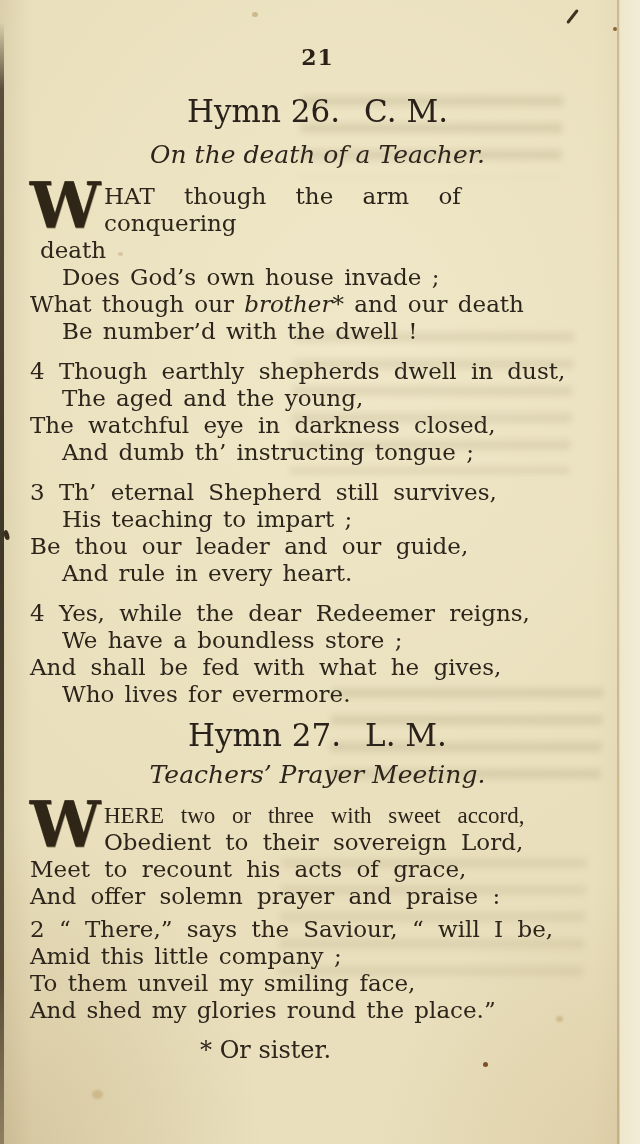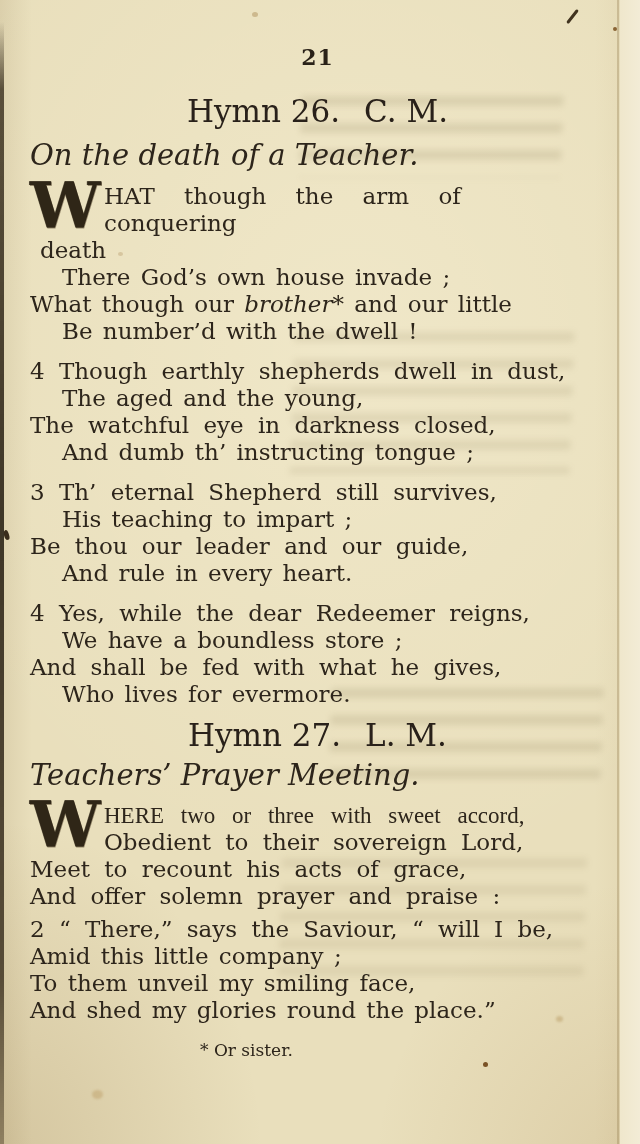--- a/index.html
+++ b/index.html
@@ -43,37 +43,37 @@
   .spot.s4{left:613px;top:27px;width:4px;height:4px;background:#8a6435;}
   .spot.s5{left:252px;top:12px;width:6px;height:5px;background:rgba(150,110,50,0.35);filter:blur(0.5px);}
   .spot.s6{left:118px;top:252px;width:5px;height:4px;background:rgba(150,112,55,0.25);filter:blur(0.6px);}
 
   
   .col{position:absolute;left:30px;top:0;width:575px;}
   .pagenum{margin-top:42px;font-size:22px;line-height:30px;text-align:center;letter-spacing:1px;font-weight:bold;color:#2a2218;}
   .hymn-head{margin-top:20px;font-size:31px;line-height:38px;
     display:flex;justify-content:center;gap:24px;color:#29211a;}
   .hymn-head.h27{margin-top:8px;}
-  .subtitle{margin-top:10px;font-size:29px;line-height:30px;text-align:left;font-style:italic;color:#2d251b;}
+  .subtitle{margin-top:10px;font-size:25px;line-height:30px;text-align:center;font-style:italic;color:#2d251b;}
   .subtitle.s27{margin-top:6px;}
   .verse{margin-top:13px;font-size:23px;line-height:27px;word-spacing:3px;}
   .verse.v27a{margin-top:12px;}
   .verse.v27b{margin-top:6px;}
   .vl{min-height:27px;}
   .vl.ind{padding-left:32px;}
   .vl.deep{padding-left:10px;}
   .ws-xl{word-spacing:22px;}
   .ws-lg{word-spacing:11px;font-family:Liberation Serif, serif;}
   .ws-md{word-spacing:7px;}
   .dropcap{
     float:left;width:70px;height:50px;margin-right:4px;
     font-size:63px;line-height:47px;font-weight:bold;color:#2f2617;
     text-shadow:0.6px 0.6px 0 rgba(80,64,40,0.55), -0.4px -0.4px 0 rgba(30,22,10,0.6);
   }
-  .footnote{margin-top:12px;padding-left:170px;font-size:17px;line-height:28px;}
+  .footnote{margin-top:12px;padding-left:170px;font-size:24px;line-height:28px;}
 </style>
 </head>
 <body>
 
 <div class="page">
 
   <div class="edge-right-light"></div>
   <div class="edge-right-line"></div>
   <div class="edge-left-dark"></div>
   <div class="ghost g1"></div>
@@ -96,22 +96,22 @@
     <div class="hymn-head">
       <span>Hymn 26.</span>
       <span>C. M.</span>
     </div>
     <div class="subtitle">On the death of a Teacher.</div>
 
     <div class="verse">
       <span class="dropcap">W</span>
       <div class="vl ws-xl">HAT though the arm of conquering</div>
       <div class="vl deep">death</div>
-      <div class="vl ind">There God’s own house invade ;</div>
-      <div class="vl"><span>What though our </span><i>brother</i><span>* and our little</span></div>
+      <div class="vl ind">Does God’s own house invade ;</div>
+      <div class="vl"><span>What though our </span><i>brother</i><span>* and our death</span></div>
       <div class="vl ind">Be number’d with the dwell !</div>
     </div>
 
     <div class="verse">
       <div class="vl ws-md">4 Though earthly shepherds dwell in dust,</div>
       <div class="vl ind">The aged and the young,</div>
       <div class="vl ws-md">The watchful eye in darkness closed,</div>
       <div class="vl ind">And dumb th’ instructing tongue ;</div>
     </div>
 

